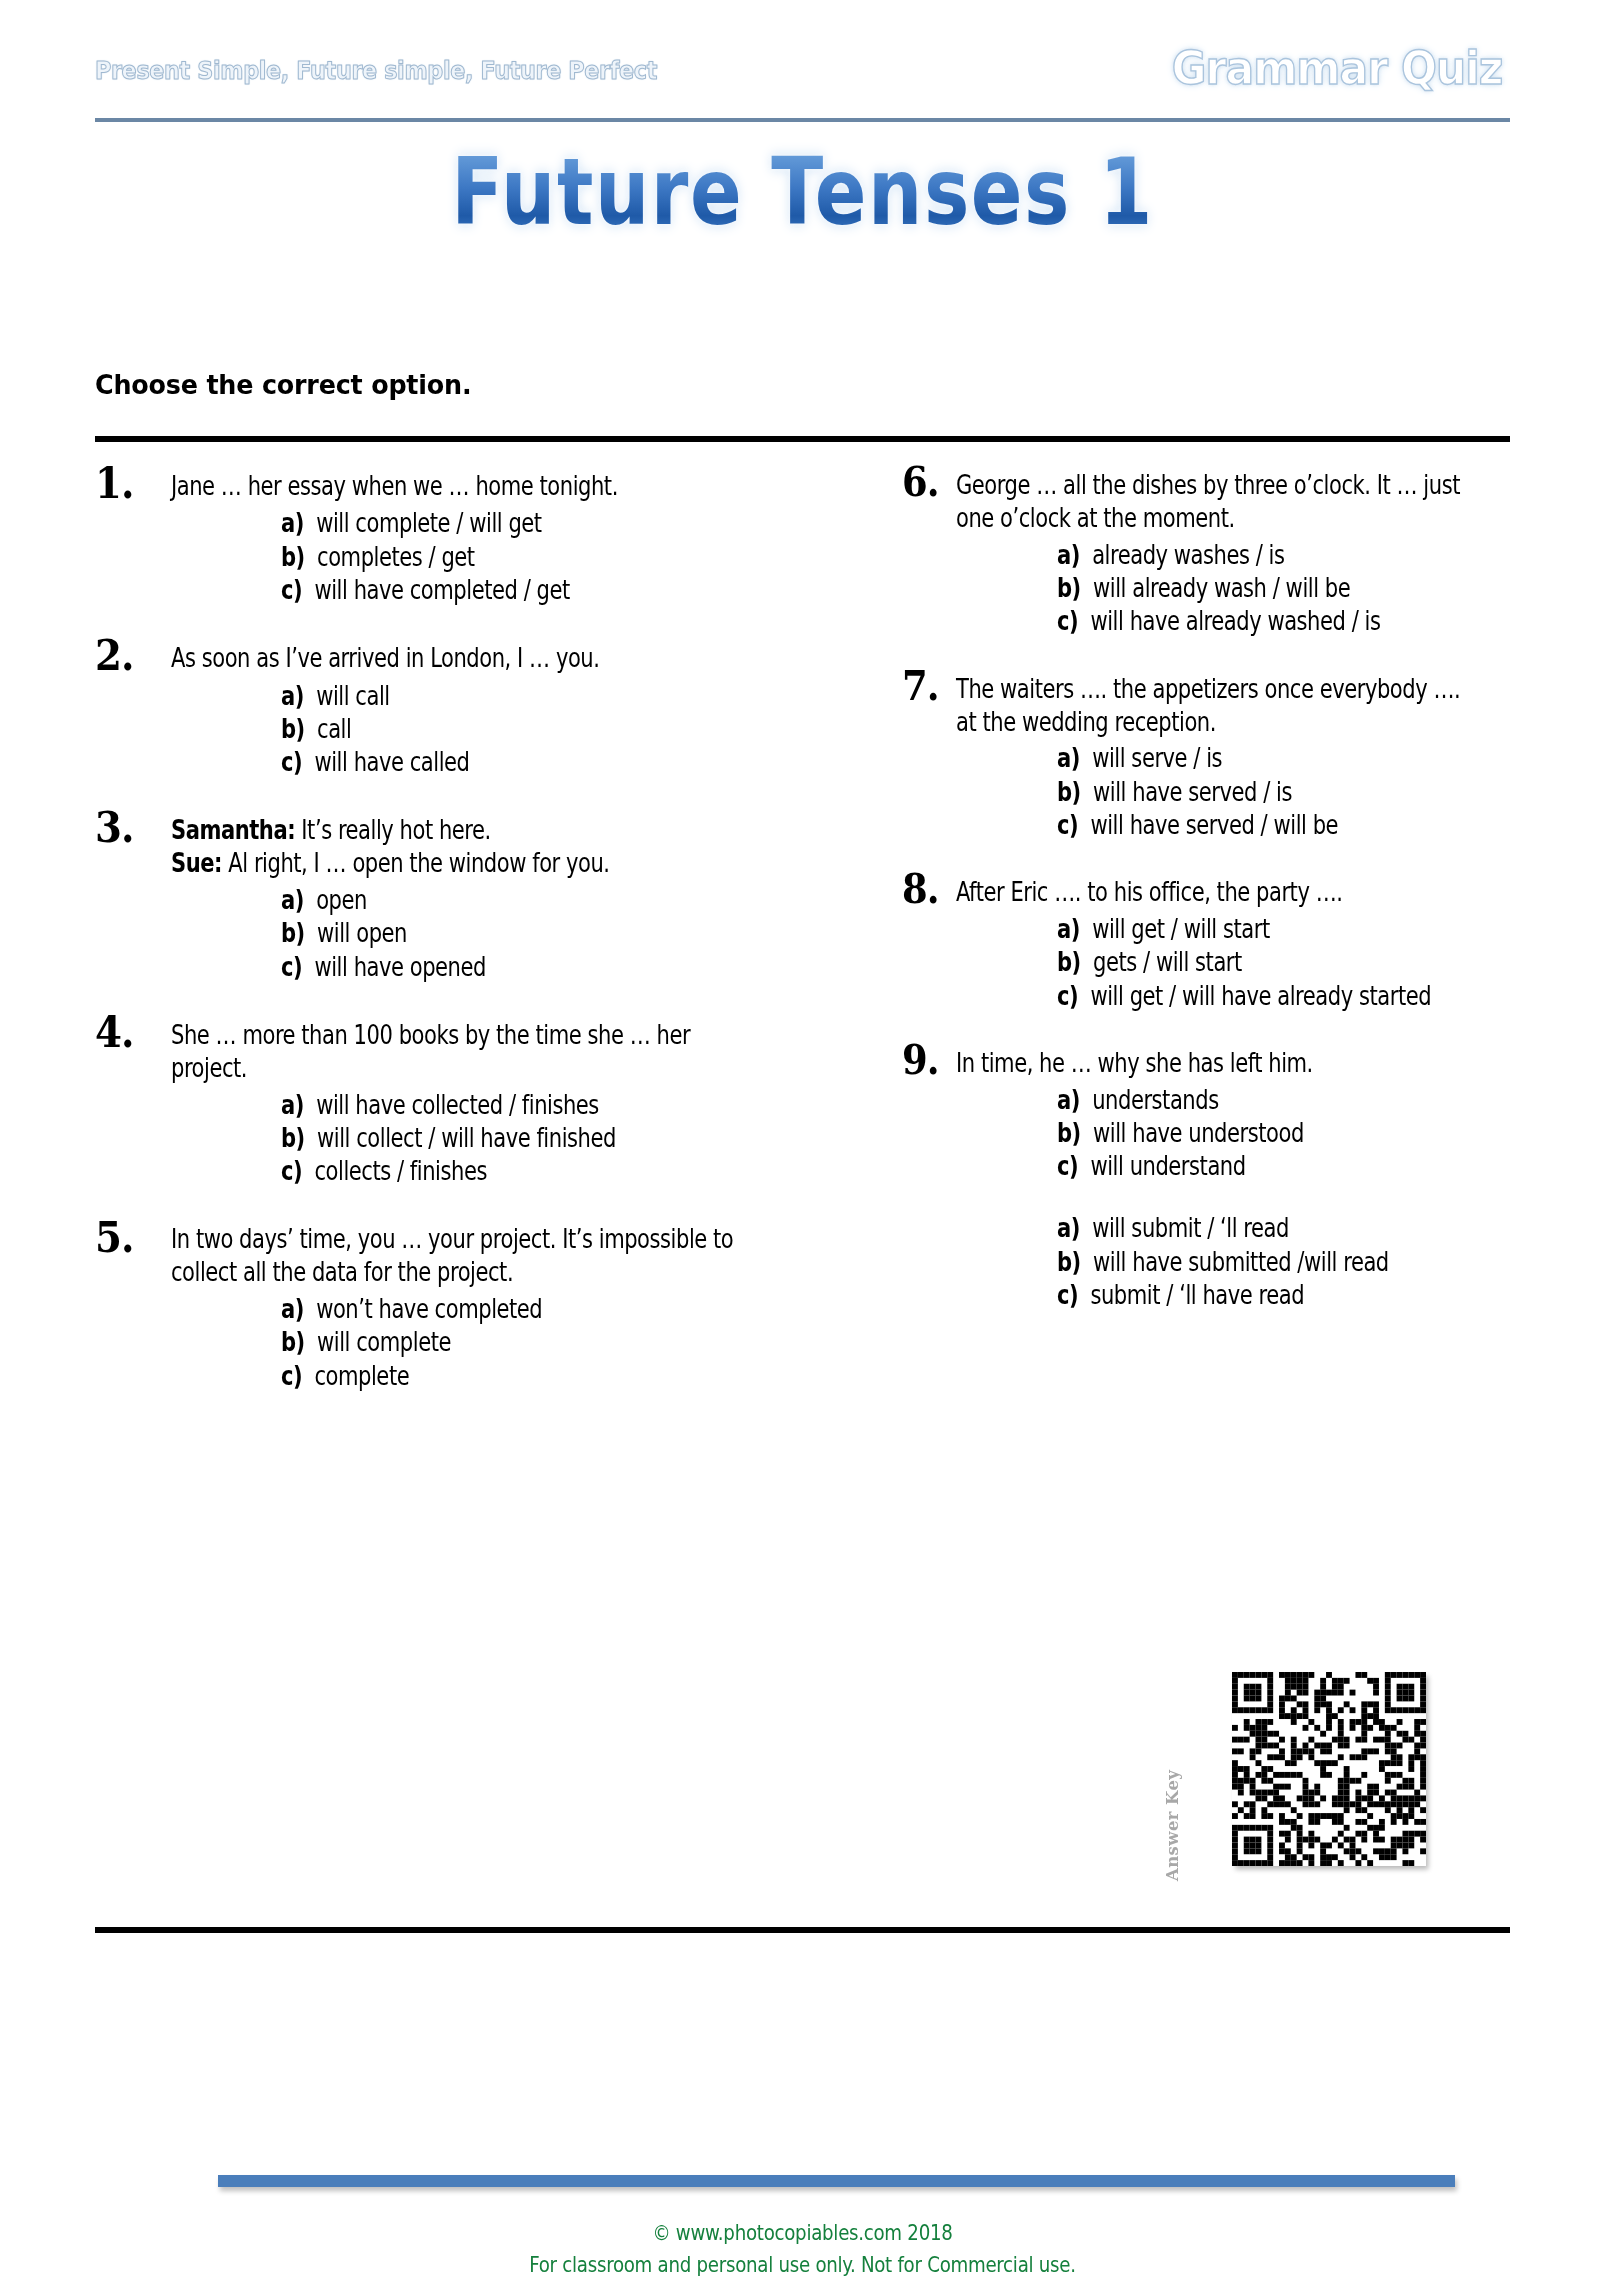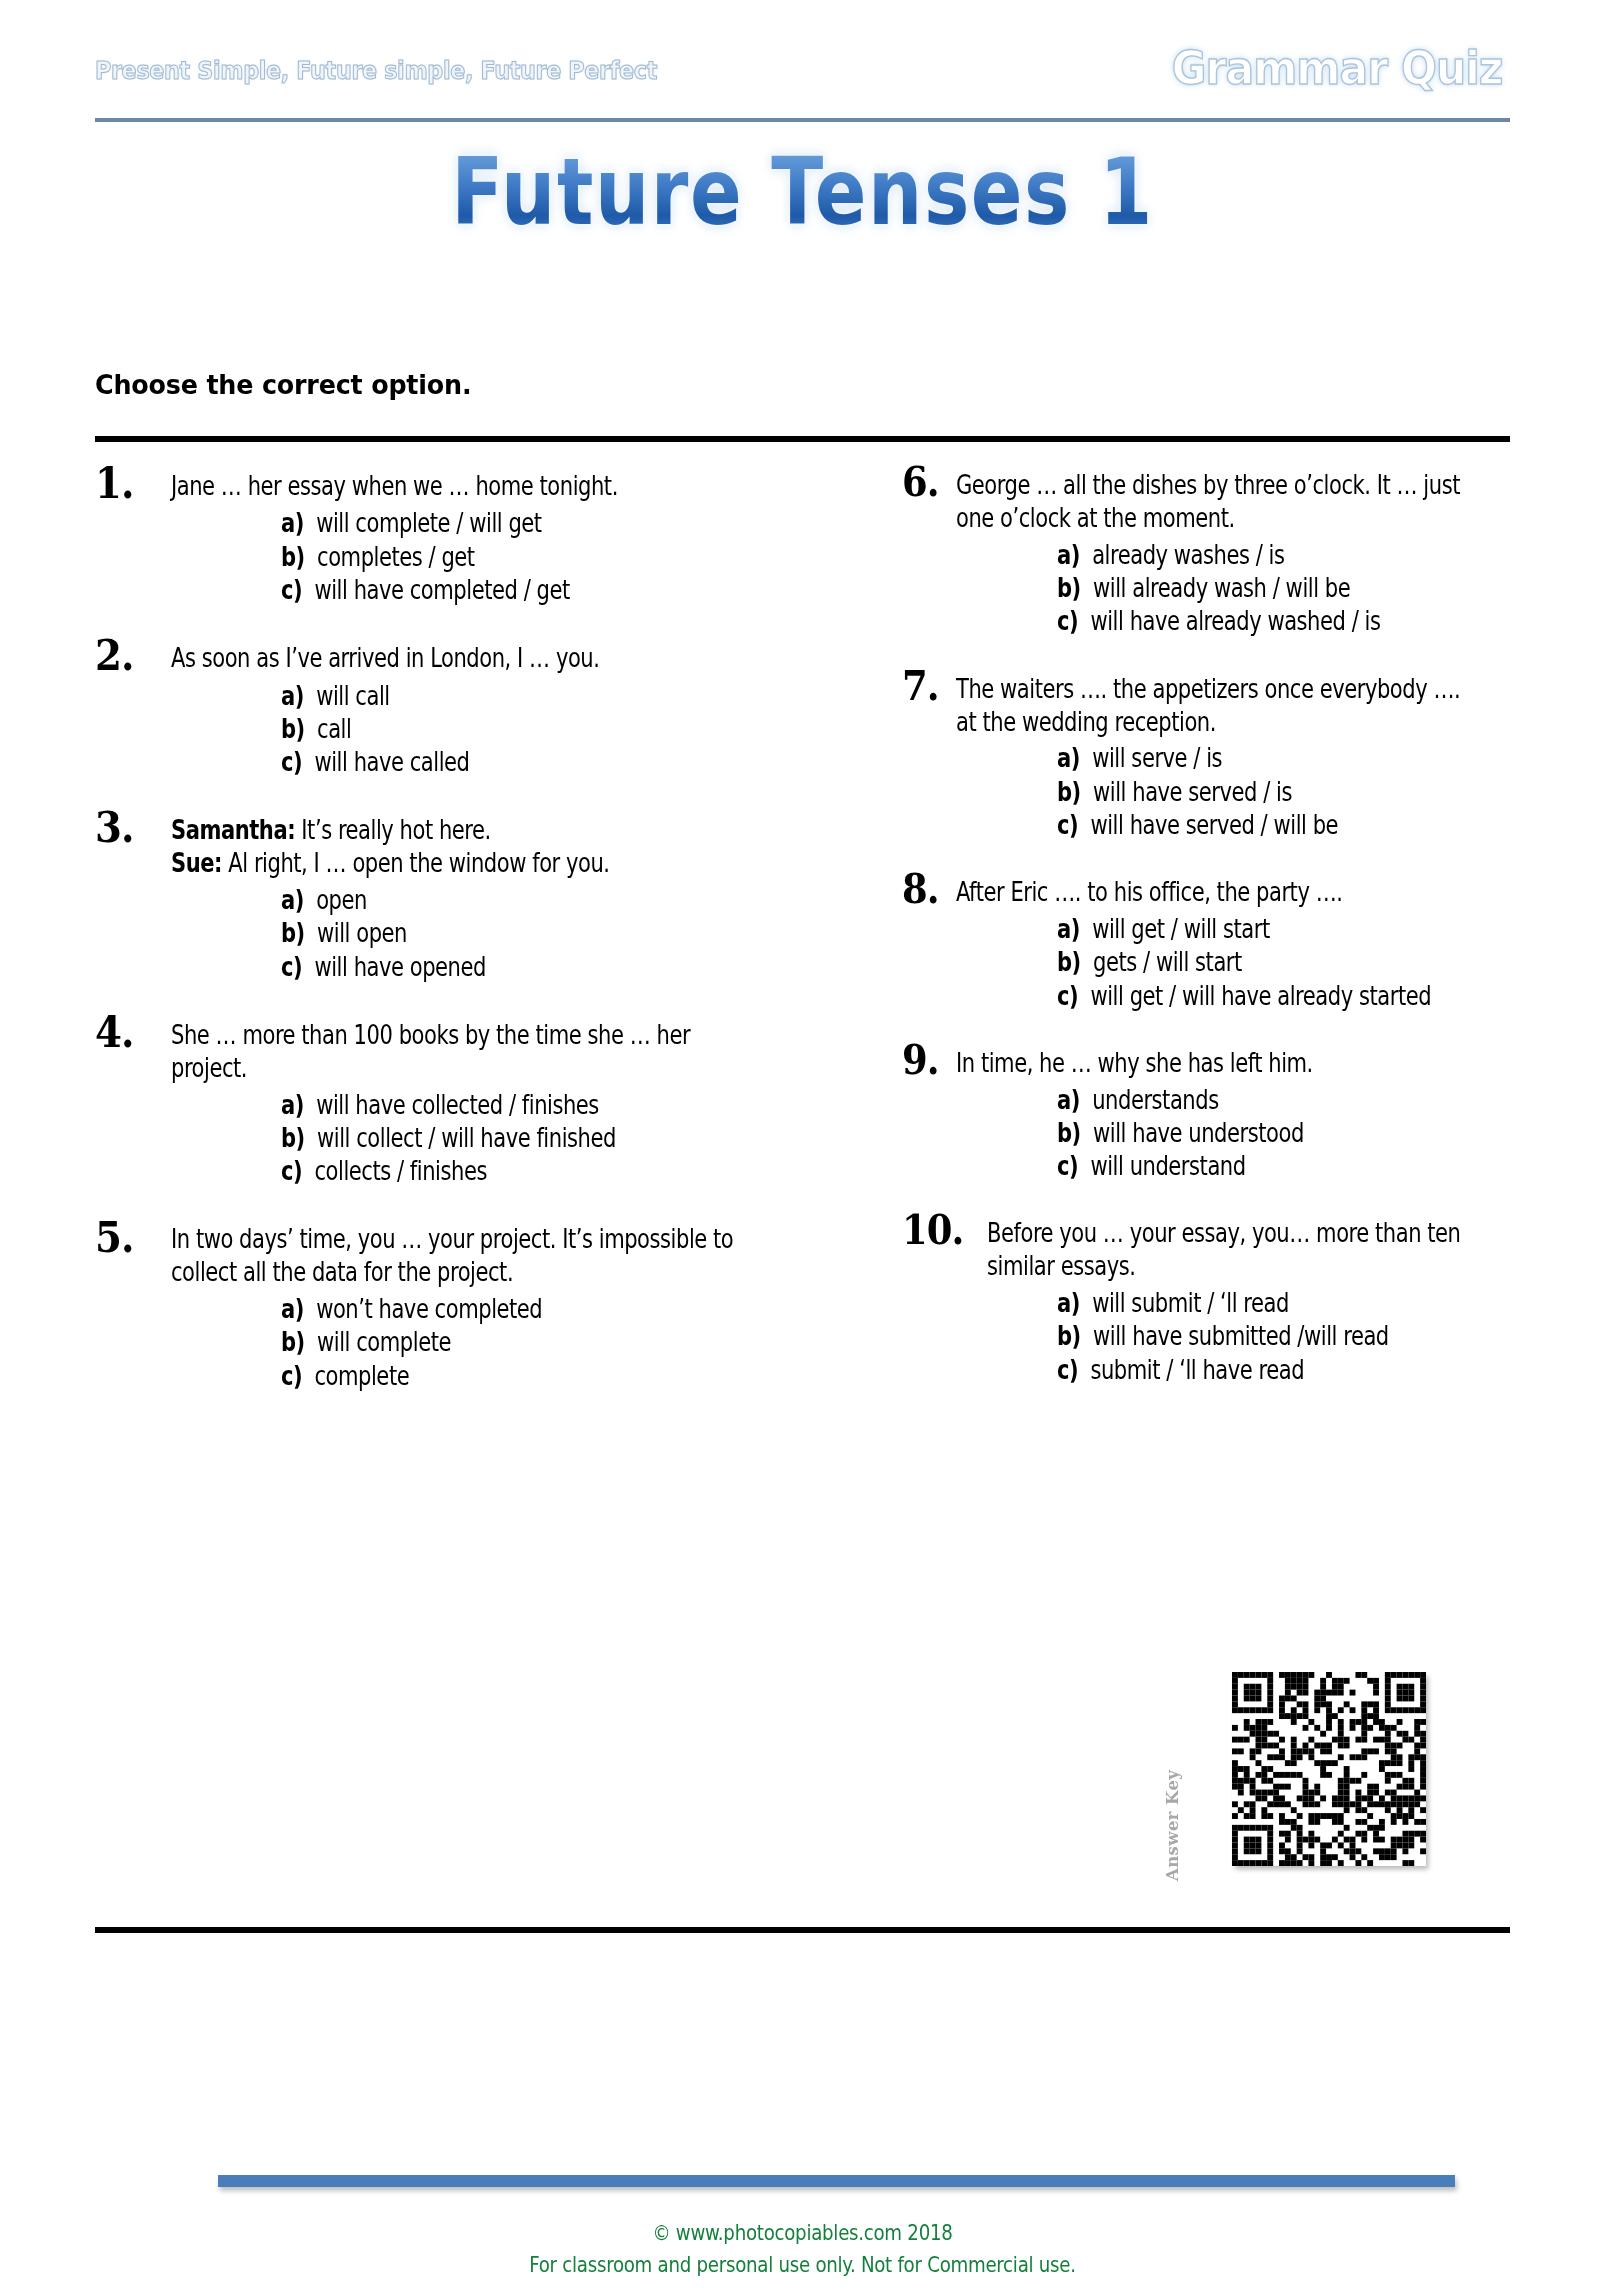--- a/index.html
+++ b/index.html
@@ -445,24 +445,20 @@
             <span class="opt-key">b)</span>
             <span class="opt-val">will have understood</span>
           </li>
           <li class="opt">
             <span class="opt-key">c)</span>
             <span class="opt-val">will understand</span>
           </li>
         </ul>
       </div>
       <div class="q">
-        <div class="q-head">
-          <div class="q-num wide">10.</div>
-          <div class="q-text">Before you … your essay, you… more than ten similar essays.</div>
-        </div>
         <ul class="opts">
           <li class="opt">
             <span class="opt-key">a)</span>
             <span class="opt-val">will submit / ‘ll read</span>
           </li>
           <li class="opt">
             <span class="opt-key">b)</span>
             <span class="opt-val">will have submitted /will read</span>
           </li>
           <li class="opt">

